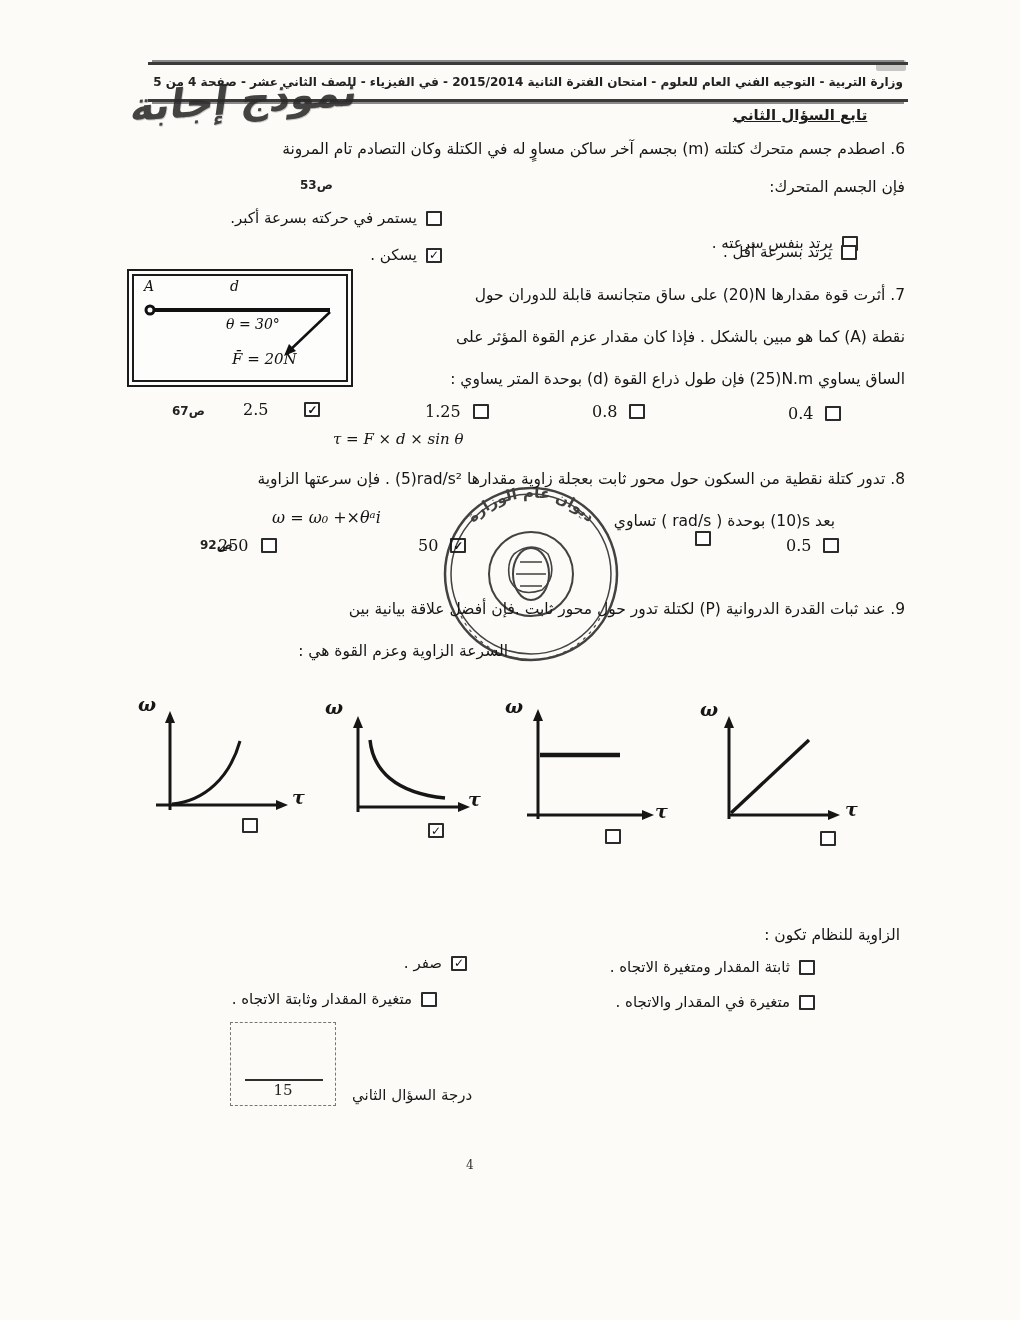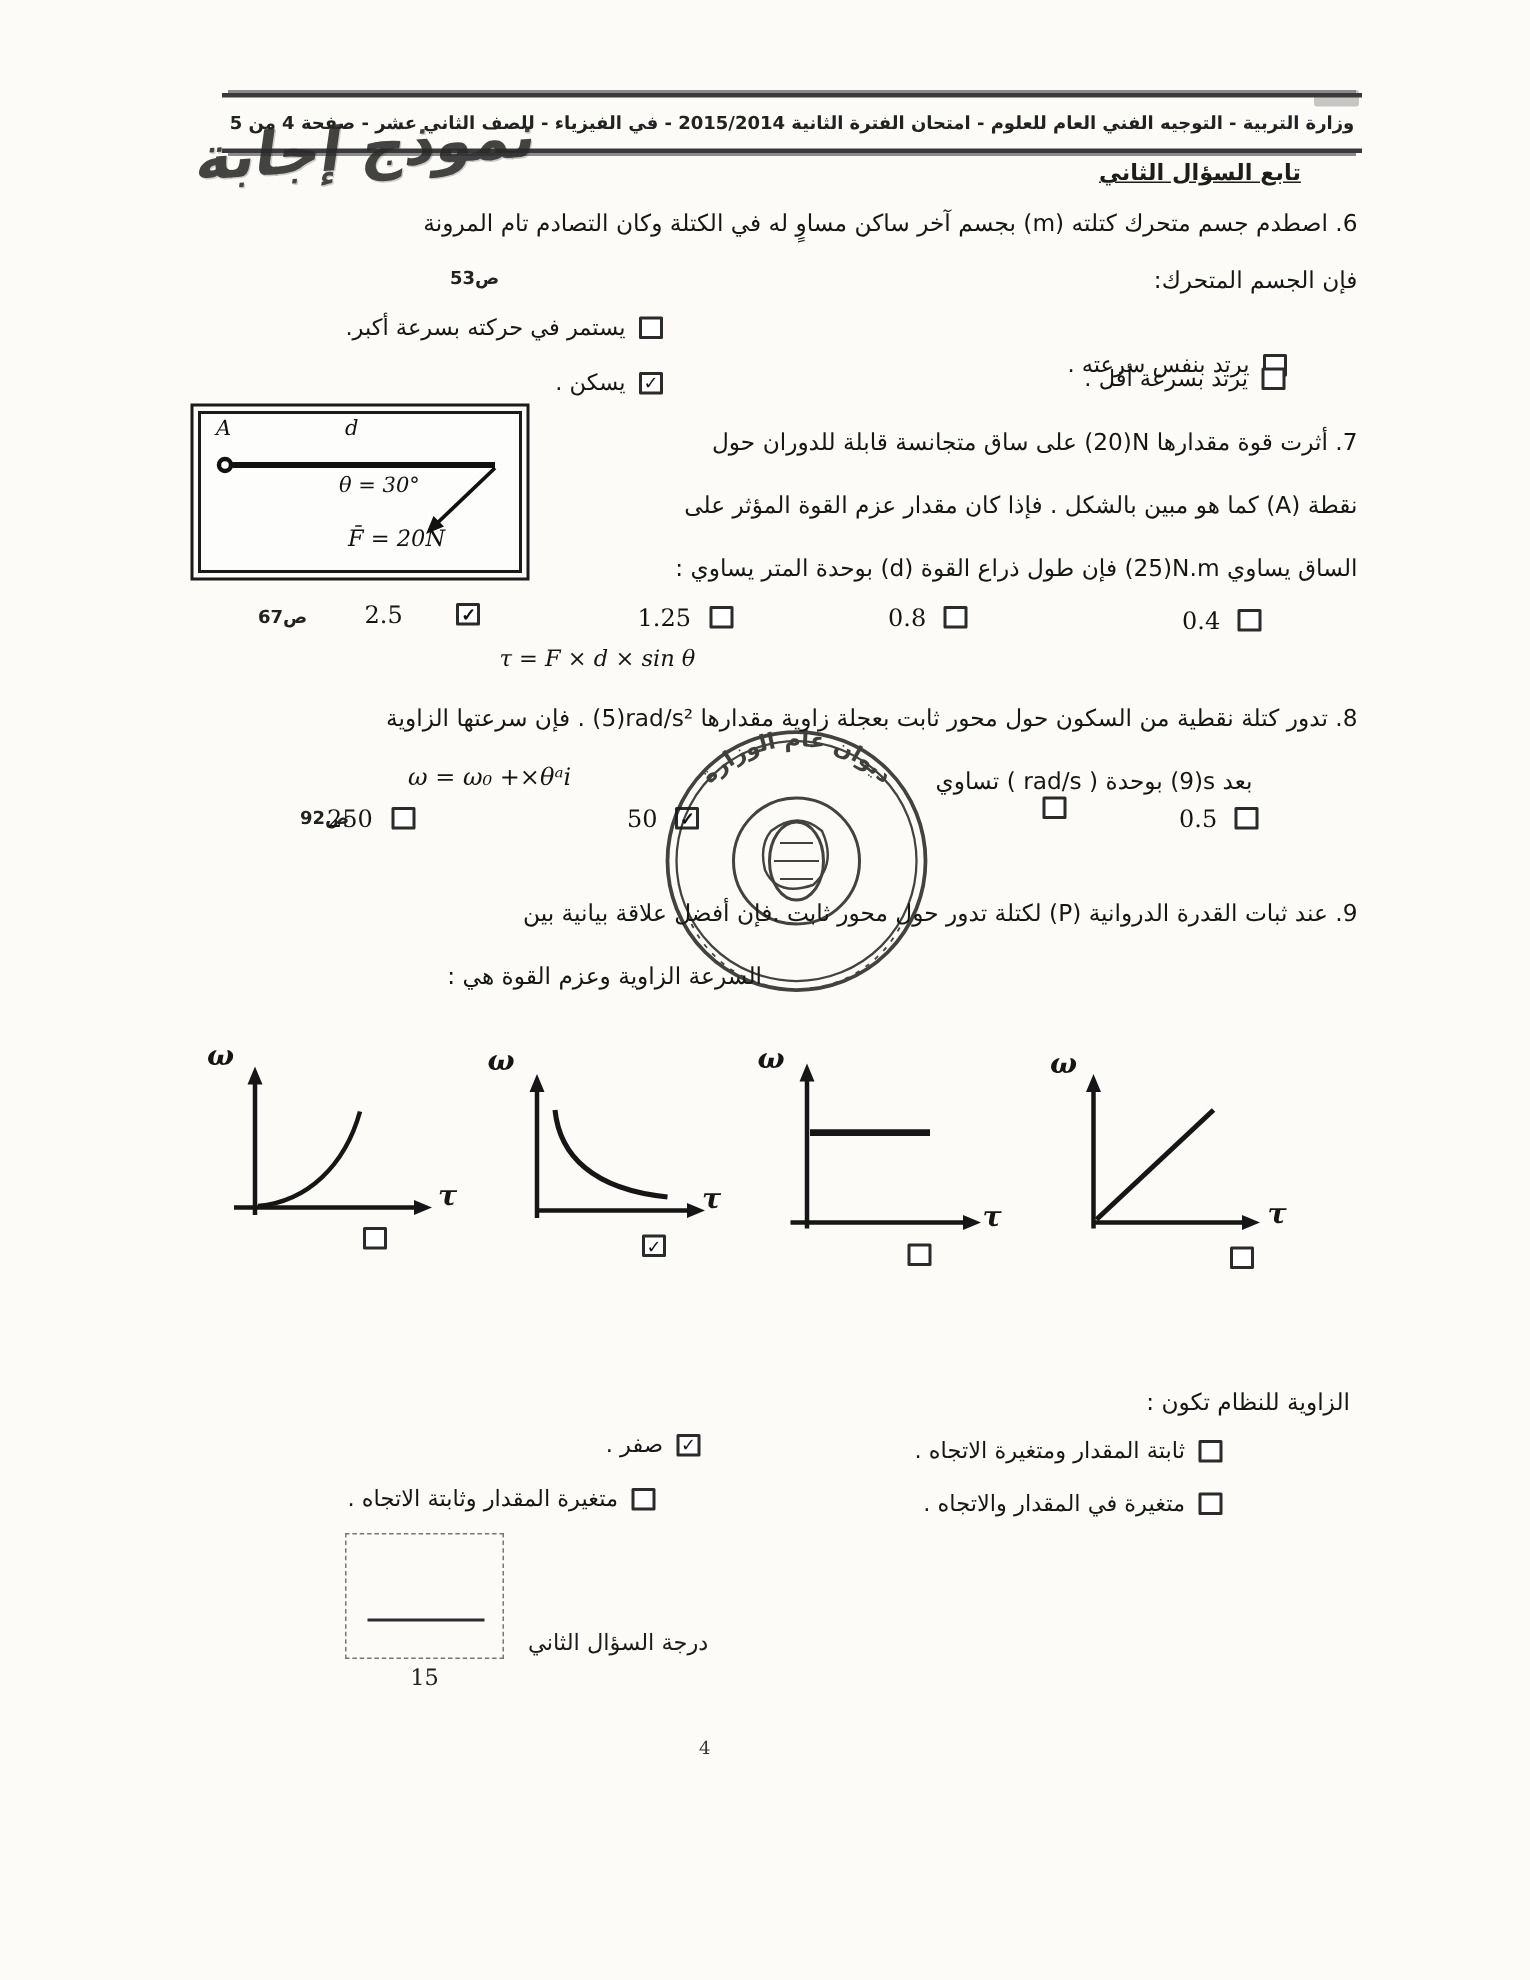--- a/index.html
+++ b/index.html
@@ -53,21 +53,21 @@
   .axislabel{position:absolute;font-family:"DejaVu Serif",serif;font-style:italic;font-size:19px;font-weight:bold;color:#161616;}
   .gcb{position:absolute;}
   svg{display:block;}
   .stamp{position:absolute;left:416px;top:476px;opacity:.82;pointer-events:none;}
   
   .scorebox{
     position:absolute;left:230px;top:1022px;width:104px;height:82px;
     border:1.5px dashed #777;background:transparent;
   }
   .scoreline{position:absolute;left:14px;top:56px;width:78px;border-top:2.5px solid #2e2e2e;}
-  .scoreval{position:absolute;left:0;top:58px;width:100%;text-align:center;font-size:15px;font-family:"DejaVu Serif",serif;color:#222;margin-top:28px;}
+  .scoreval{position:absolute;left:0;top:58px;width:100%;text-align:center;font-size:15px;font-family:"DejaVu Serif",serif;color:#222;}
   .scorelabel{position:absolute;left:352px;top:1086px;direction:rtl;font-size:15px;color:#1b1b1b;white-space:nowrap;}
   .pagenum{position:absolute;left:466px;top:1158px;font-size:12px;font-family:"DejaVu Serif",serif;color:#333;}
 </style>
 </head>
 <body>
 
 <div class="page">
 
   <div class="smudge"></div>
   <div class="header">
@@ -129,21 +129,21 @@
     <span>0.8</span>
     <span class="cb"></span>
   </div>
   <div class="ans" style="left:788px;top:404px;">
     <span>0.4</span>
     <span class="cb"></span>
   </div>
   <div class="formula" style="left:333px;top:430px;">τ = F × d × sin θ</div>
 
   <div class="line" style="left:150px;top:470px;width:755px;">8. تدور كتلة نقطية من السكون حول محور ثابت بعجلة زاوية مقدارها ‎(5)rad/s²‎ . فإن سرعتها الزاوية</div>
-  <div class="line" style="left:595px;top:512px;width:240px;">بعد ‎(9)s‎ بوحدة ‎( rad/s )‎ تساوي</div>
+  <div class="line" style="left:595px;top:512px;width:240px;">بعد ‎(10)s‎ بوحدة ‎( rad/s )‎ تساوي</div>
   <div class="formula" style="left:272px;top:508px;font-size:16px;">ω = ω₀ +×θᵃi</div>
   <div class="pref" style="left:200px;top:538px;text-align:center;">ص92</div>
 
   <div class="ans" style="left:218px;top:536px;">
     <span>250</span>
     <span class="cb"></span>
   </div>
   <div class="ans" style="left:418px;top:536px;">
     <span>50</span>
     <span class="cb">✓</span>

